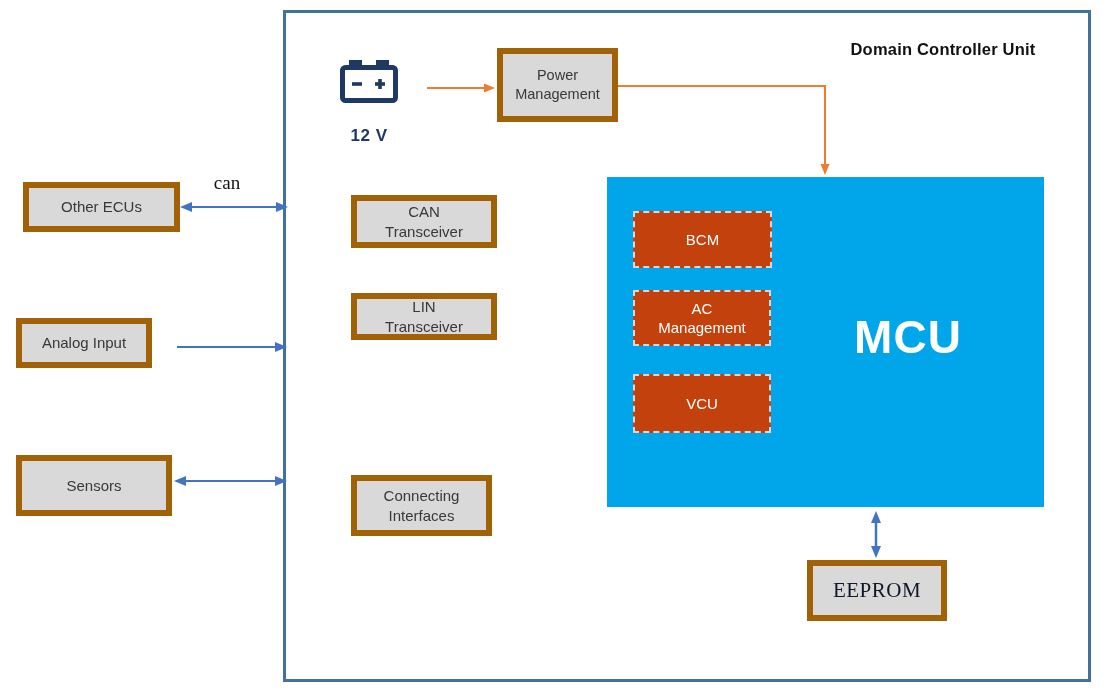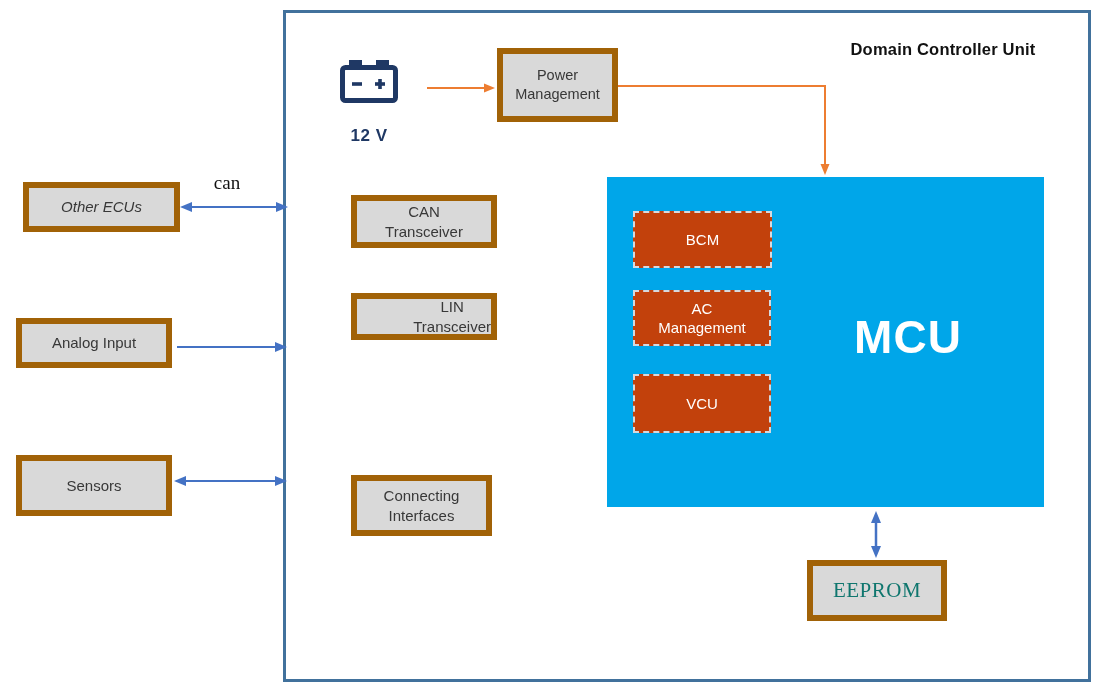--- a/index.html
+++ b/index.html
@@ -31,26 +31,26 @@
     background: #d9d9d9;
     border: 6px solid #a16207;
     display: flex; align-items: center; justify-content: center;
     text-align: center;
     color: #383838;
     font-size: 15px;
     line-height: 1.28;
     white-space: pre-line;
   }
   
-  .other-ecus  { left: 23px;  top: 182px; width: 157px; height: 50px; font-style: italic; }
-  .analog-input{ left: 16px;  top: 318px; width: 156px; height: 50px; }
+  .other-ecus  { left: 23px;  top: 182px; width: 157px; height: 50px; }
+  .analog-input{ left: 16px;  top: 318px; width: 136px; height: 50px; }
   .sensors     { left: 16px;  top: 455px; width: 156px; height: 61px; }
   
   .can-box  { left: 351px; top: 195px; width: 146px; height: 53px; }
-  .lin-box  { left: 351px; top: 293px; width: 146px; height: 47px; justify-content: flex-end; }
+  .lin-box  { left: 351px; top: 293px; width: 146px; height: 47px; }
   .eth-box  { left: 351px; top: 383px; width: 141px; height: 47px; }
   .conn-box { left: 351px; top: 475px; width: 141px; height: 61px; }
   .pm-box   { left: 497px; top: 48px;  width: 121px; height: 74px; font-size: 14.5px; }
   
   .battery-wrap { left: 338px; top: 60px; width: 62px; height: 82px; text-align: center; }
   .battery-voltage {
     margin-top: 18px;
     font-size: 17px; font-weight: bold; color: #1f3864;
     letter-spacing: 0.5px;
   }
@@ -74,21 +74,21 @@
     color: #ffffff; font-size: 15px; line-height: 1.3;
     white-space: pre-line;
   }
   .bcm-box { left: 26px; top: 34px;  width: 139px; height: 57px; }
   .ac-box  { left: 26px; top: 113px; width: 138px; height: 56px; }
   .vcu-box { left: 26px; top: 197px; width: 138px; height: 59px; }
   
   .eeprom-box {
     left: 807px; top: 560px; width: 140px; height: 61px;
     font-family: "Liberation Serif", serif;
-    font-size: 21px; color: #0f766e;
+    font-size: 21px; color: #0f172a;
     letter-spacing: 0.5px;
   }
   
   .can-bus-label {
     left: 205px; top: 171px; width: 44px; height: 24px;
     font-family: "Liberation Serif", serif;
     font-size: 19px; color: #111111; text-align: center; line-height: 24px;
   }
   .connector-layer { left: 0; top: 0; pointer-events: none; }
 </style>

